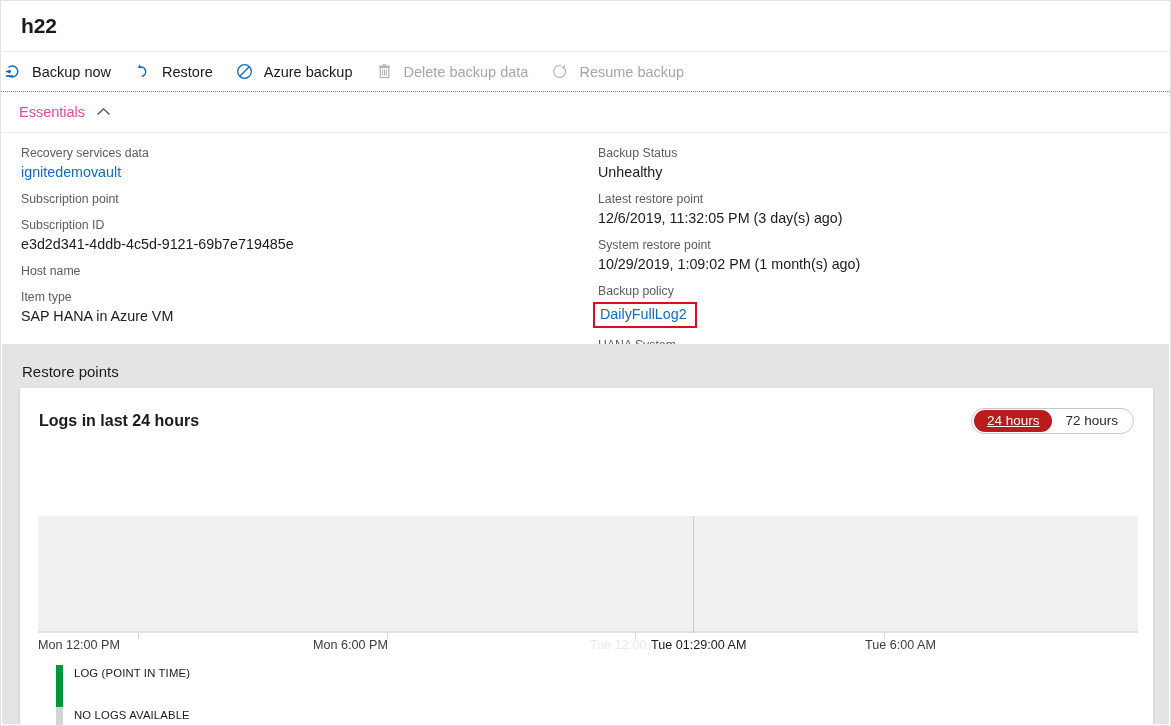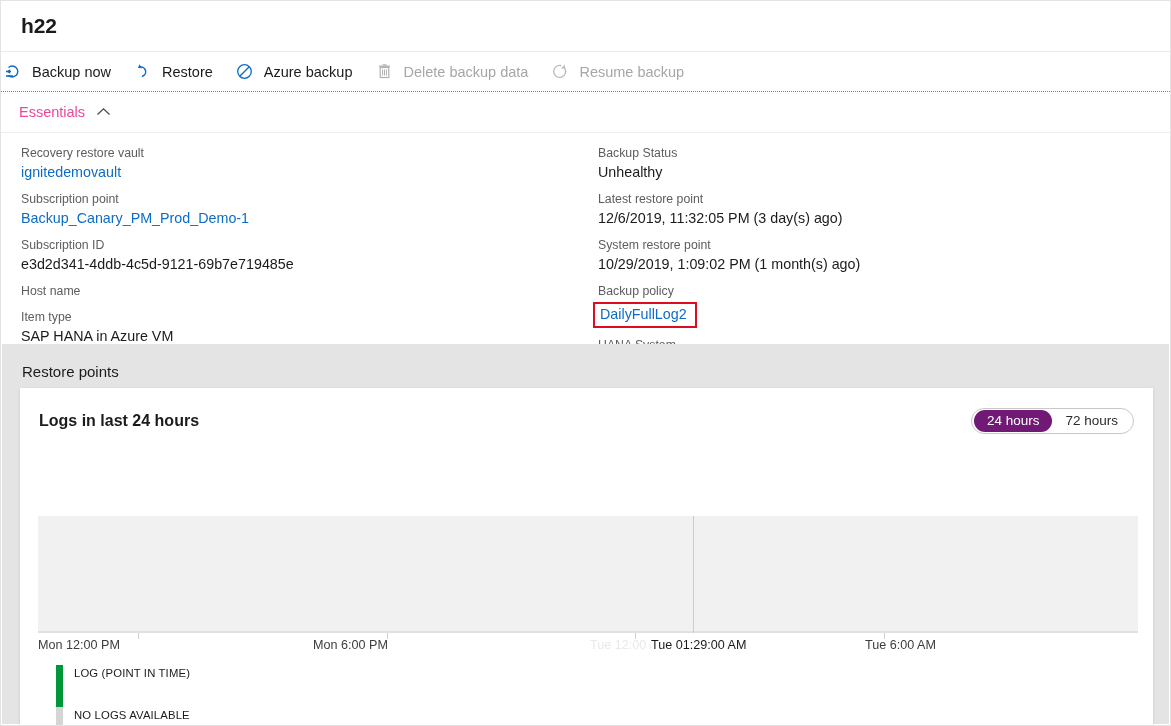--- a/index.html
+++ b/index.html
@@ -343,27 +343,26 @@
         <polyline points="1.5,7.5 7.5,1.8 13.5,7.5" fill="none" stroke="#4b4b4b" stroke-width="1.3"></polyline>
       </svg>
     </span>
   </div>
 
   <div class="essentials-body">
 
     <div class="col col-left">
 
       <div class="field">
-        <div class="field-label">Recovery restore vault</div>
+        <div class="field-label">Recovery services data</div>
         <div class="field-value link">ignitedemovault</div>
       </div>
 
       <div class="field">
         <div class="field-label">Subscription point</div>
-        <div class="field-value link">Backup_Canary_PM_Prod_Demo-1</div>
       </div>
 
       <div class="field">
         <div class="field-label">Subscription ID</div>
         <div class="field-value">e3d2d341-4ddb-4c5d-9121-69b7e719485e</div>
       </div>
 
       <div class="field">
         <div class="field-label">Host name</div>
       </div>
@@ -411,21 +410,21 @@
   <div class="restore-section">
 
     <div class="restore-heading">Restore points</div>
 
     <div class="chart-card">
 
       <div class="chart-card-head">
         <div class="chart-title">Logs in last 24 hours</div>
 
         <div class="toggle-pill">
-          <div class="toggle-opt active" style="background: #701a75;">24 hours</div>
+          <div class="toggle-opt active" style="background: #b91c1c; text-decoration: underline;">24 hours</div>
           <div class="toggle-opt">72 hours</div>
         </div>
       </div>
 
       <div class="plot-wrap">
         <div class="plot-area" style="background: rgb(241, 241, 241);"></div>
         <div class="plot-divider" id="divider" style="left: 59.5%; background: rgb(204, 204, 204);"></div>
 
         <div class="tick" style="left:100px;"></div>
         <div class="tick" style="left:349px;"></div>

